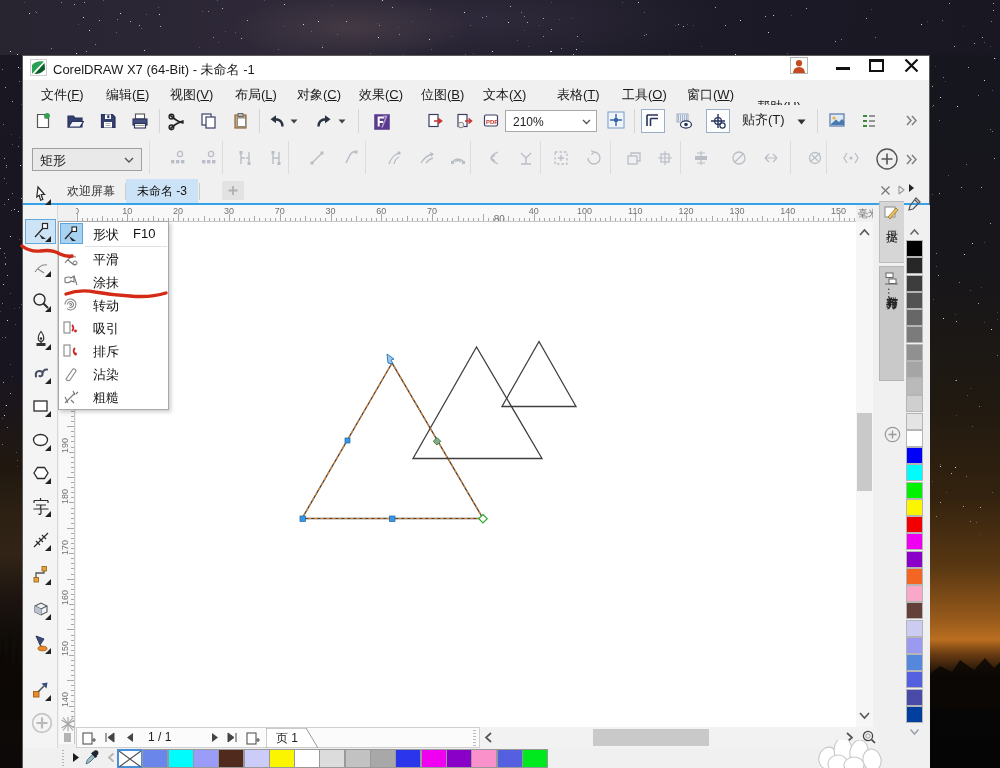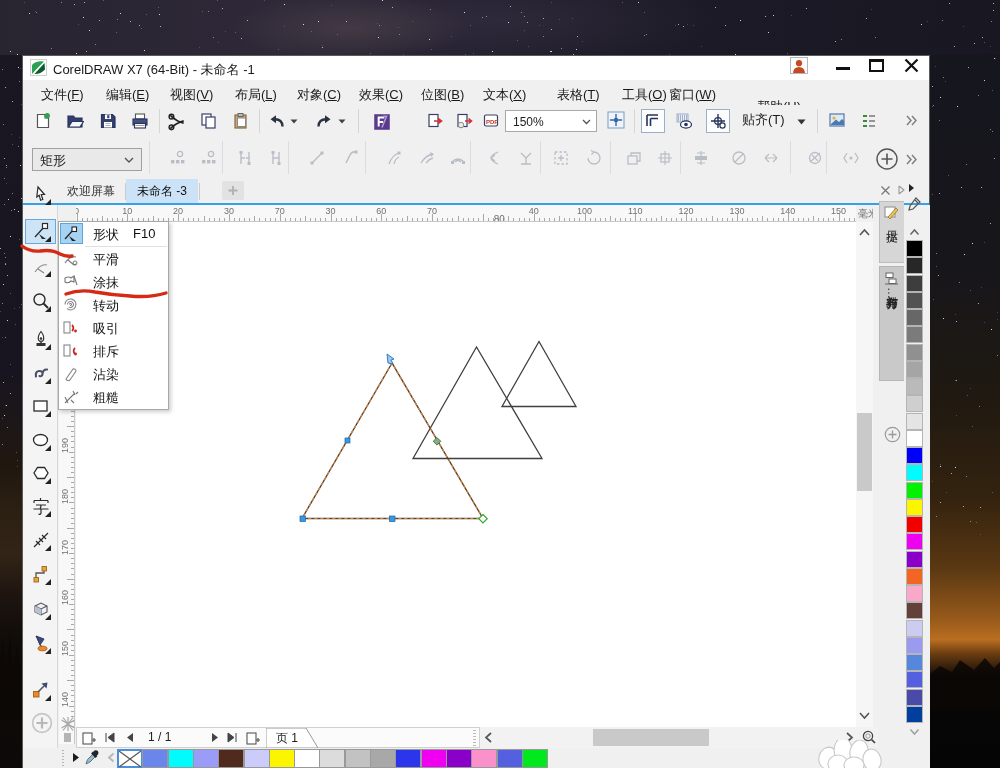--- a/index.html
+++ b/index.html
@@ -52,21 +52,21 @@
 <span class="a" style="left:18px;top:6px">文件(<u>F</u>)</span>
 <span class="a" style="left:83px;top:6px">编辑(<u>E</u>)</span>
 <span class="a" style="left:147px;top:6px">视图(<u>V</u>)</span>
 <span class="a" style="left:212px;top:6px">布局(<u>L</u>)</span>
 <span class="a" style="left:274px;top:6px">对象(<u>C</u>)</span>
 <span class="a" style="left:336px;top:6px">效果(<u>C</u>)</span>
 <span class="a" style="left:398px;top:6px">位图(<u>B</u>)</span>
 <span class="a" style="left:460px;top:6px">文本(<u>X</u>)</span>
 <span class="a" style="left:534px;top:6px">表格(<u>T</u>)</span>
 <span class="a" style="left:599px;top:6px">工具(<u>O</u>)</span>
-<span class="a" style="left:646px;top:6px">窗口(<u>W</u>)</span>
+<span class="a" style="left:664px;top:6px">窗口(<u>W</u>)</span>
 <span class="a" style="left:734px;top:18px">帮助(<u>H</u>)</span>
 </div>
 <div class="a" style="left:23px;top:105px;width:906px;height:32px;background:#f0f0f0"></div>
 <div class="a" style="left:34px;top:112px;width:18px;height:18px">
     <svg width="18" height="18" viewBox="0 0 18 18">
       <path d="M3.5 2.5 h7.5 l3.5 3.5 v9.5 h-11 Z" fill="#fff" stroke="#555" stroke-width="1.2"></path>
       <path d="M11 2.5 v3.5 h3.5" fill="none" stroke="#555" stroke-width="1.1"></path>
       <circle cx="13.2" cy="3.8" r="2.7" fill="#2fa24e"></circle>
     </svg>
   </div>
@@ -158,21 +158,21 @@
       <circle cx="6" cy="13" r="2.8" fill="#e8e8e8" stroke="#888" stroke-width="1"></circle>
     </svg>
   </div>
 <div class="a" style="left:482px;top:112px;width:18px;height:18px">
     <svg width="18" height="18" viewBox="0 0 18 18">
       <rect x="2.5" y="3" width="13" height="11" rx="1.5" fill="#fff" stroke="#3a3f66" stroke-width="1.2"></rect>
       <text x="4" y="11.5" font-size="6" font-family="Liberation Sans" fill="#c0392b" font-weight="bold">PDF</text>
     </svg>
   </div>
 <div class="a" style="left:505px;top:110px;width:92px;height:22px;background:#fff;border:1px solid #a8a8a8;font-size:12px;color:#222">
-<span style="position:absolute;left:7px;top:4px">150%</span>
+<span style="position:absolute;left:7px;top:4px">210%</span>
 <svg class="a" style="right:5px;top:8px" width="9" height="6">
       <path d="M1 1 L4.5 4.5 L8 1" stroke="#555" stroke-width="1.3" fill="none"></path>
     </svg>
   </div>
 <div class="a" style="left:607px;top:111px;width:18px;height:18px">
     <svg width="18" height="18" viewBox="0 0 18 18">
       <rect x="1" y="1" width="16" height="16" fill="#eef4fa" stroke="#7a9cc0" stroke-width="1"></rect>
       <path d="M9 3 V15 M3 9 H15" stroke="#3866a8" stroke-width="1.4"></path>
       <circle cx="9" cy="9" r="2.2" fill="#3866a8"></circle>
     </svg>

